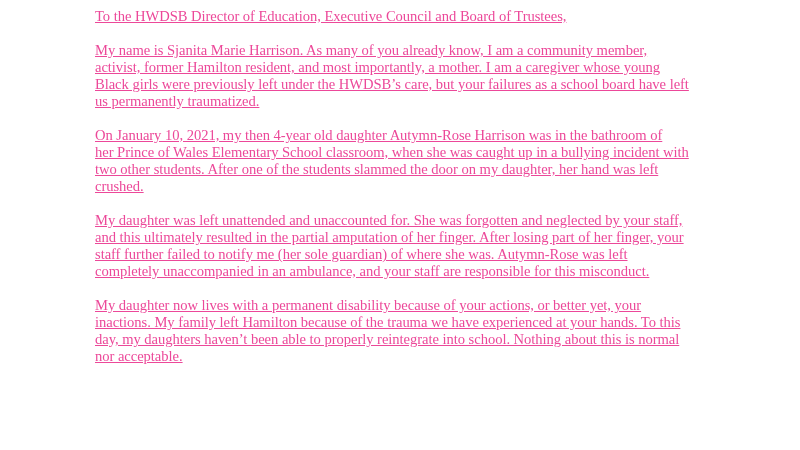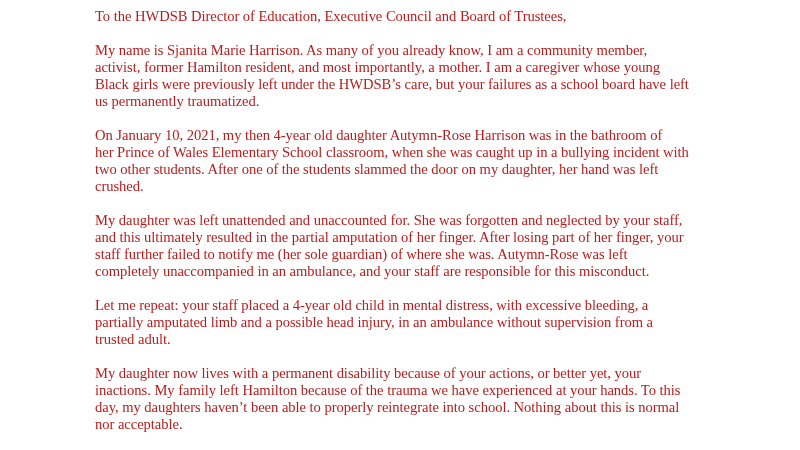--- a/index.html
+++ b/index.html
@@ -13,21 +13,22 @@
     height: 450px;
     background: #ffffff;
     overflow: hidden;
     font-family: "Liberation Serif", "DejaVu Serif", serif;
   }
   .letter {
     position: absolute;
     left: 95px;
     top: 8px;
     width: 660px;
-    color: #b91c1c;
+    color: #ec4899;
+    text-decoration: underline;
   }
   .letter p {
     margin: 0 0 17px 0;
     font-size: 14.6px;
     line-height: 17px;
     white-space: pre;
     letter-spacing: -0.05px;
   }
   .letter p:last-child {
     margin-bottom: 12px;
@@ -44,21 +45,18 @@
 Black girls were previously left under the HWDSB’s care, but your failures as a school board have left
 us permanently traumatized.</p>
     <p>On January 10, 2021, my then 4-year old daughter Autymn-Rose Harrison was in the bathroom of
 her Prince of Wales Elementary School classroom, when she was caught up in a bullying incident with
 two other students. After one of the students slammed the door on my daughter, her hand was left
 crushed.</p>
     <p>My daughter was left unattended and unaccounted for. She was forgotten and neglected by your staff,
 and this ultimately resulted in the partial amputation of her finger. After losing part of her finger, your
 staff further failed to notify me (her sole guardian) of where she was. Autymn-Rose was left
 completely unaccompanied in an ambulance, and your staff are responsible for this misconduct.</p>
-    <p>Let me repeat: your staff placed a 4-year old child in mental distress, with excessive bleeding, a
-partially amputated limb and a possible head injury, in an ambulance without supervision from a
-trusted adult.</p>
     <p>My daughter now lives with a permanent disability because of your actions, or better yet, your
 inactions. My family left Hamilton because of the trauma we have experienced at your hands. To this
 day, my daughters haven’t been able to properly reintegrate into school. Nothing about this is normal
 nor acceptable.</p>
   </div>
 </div>
 
 </body></html>

